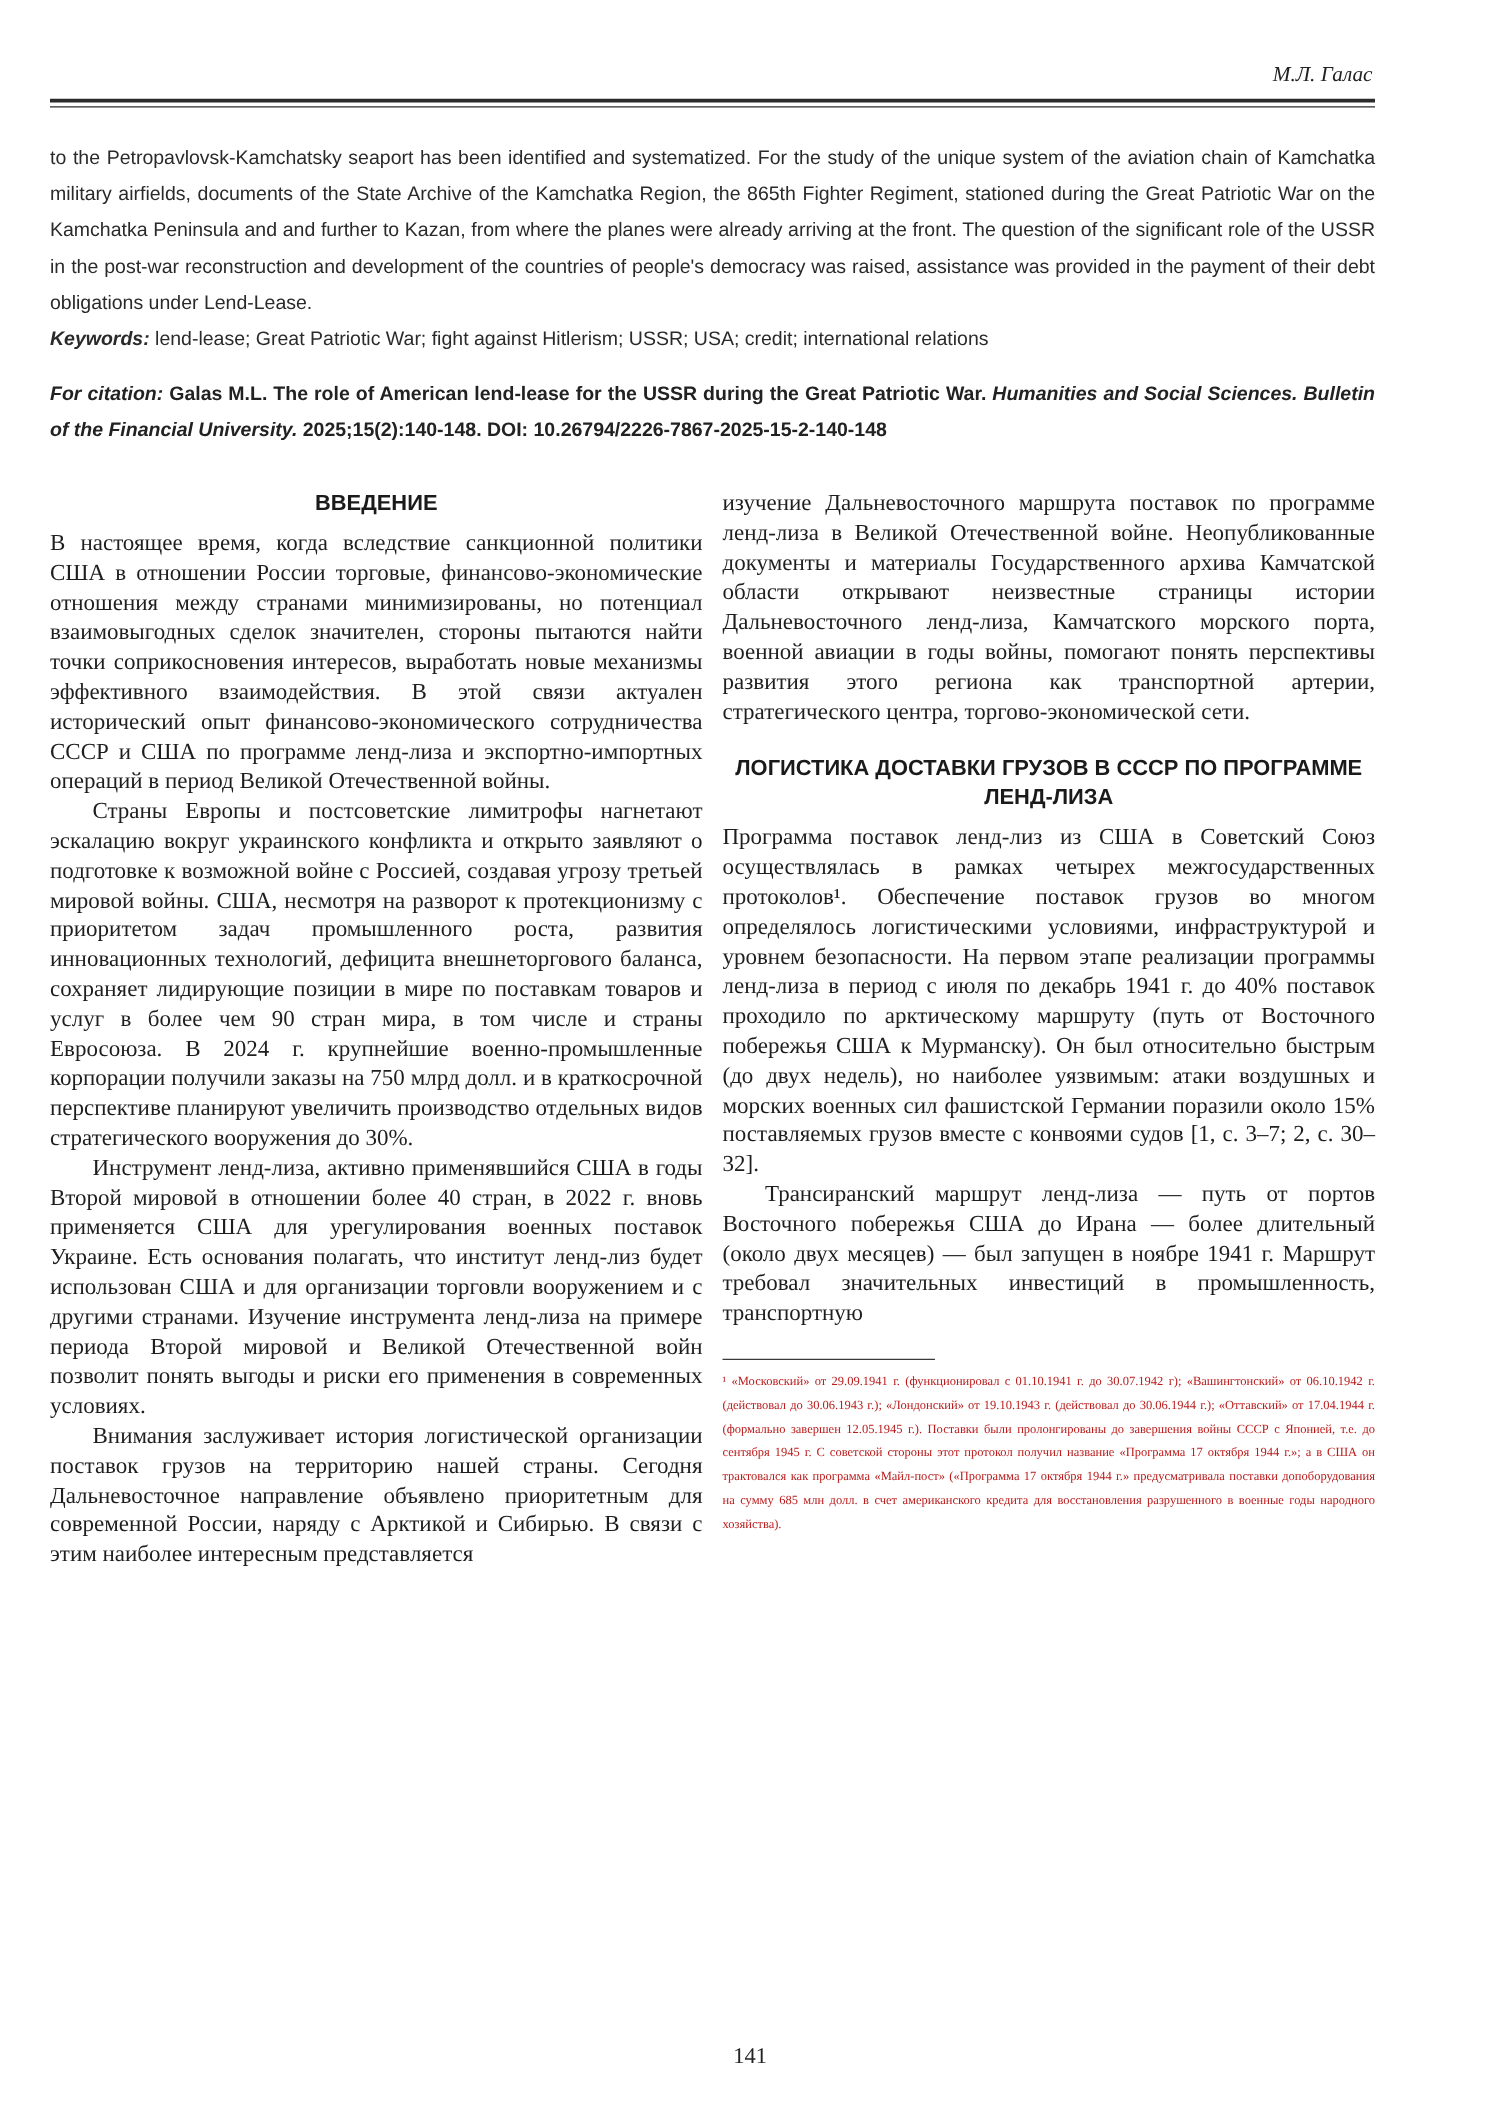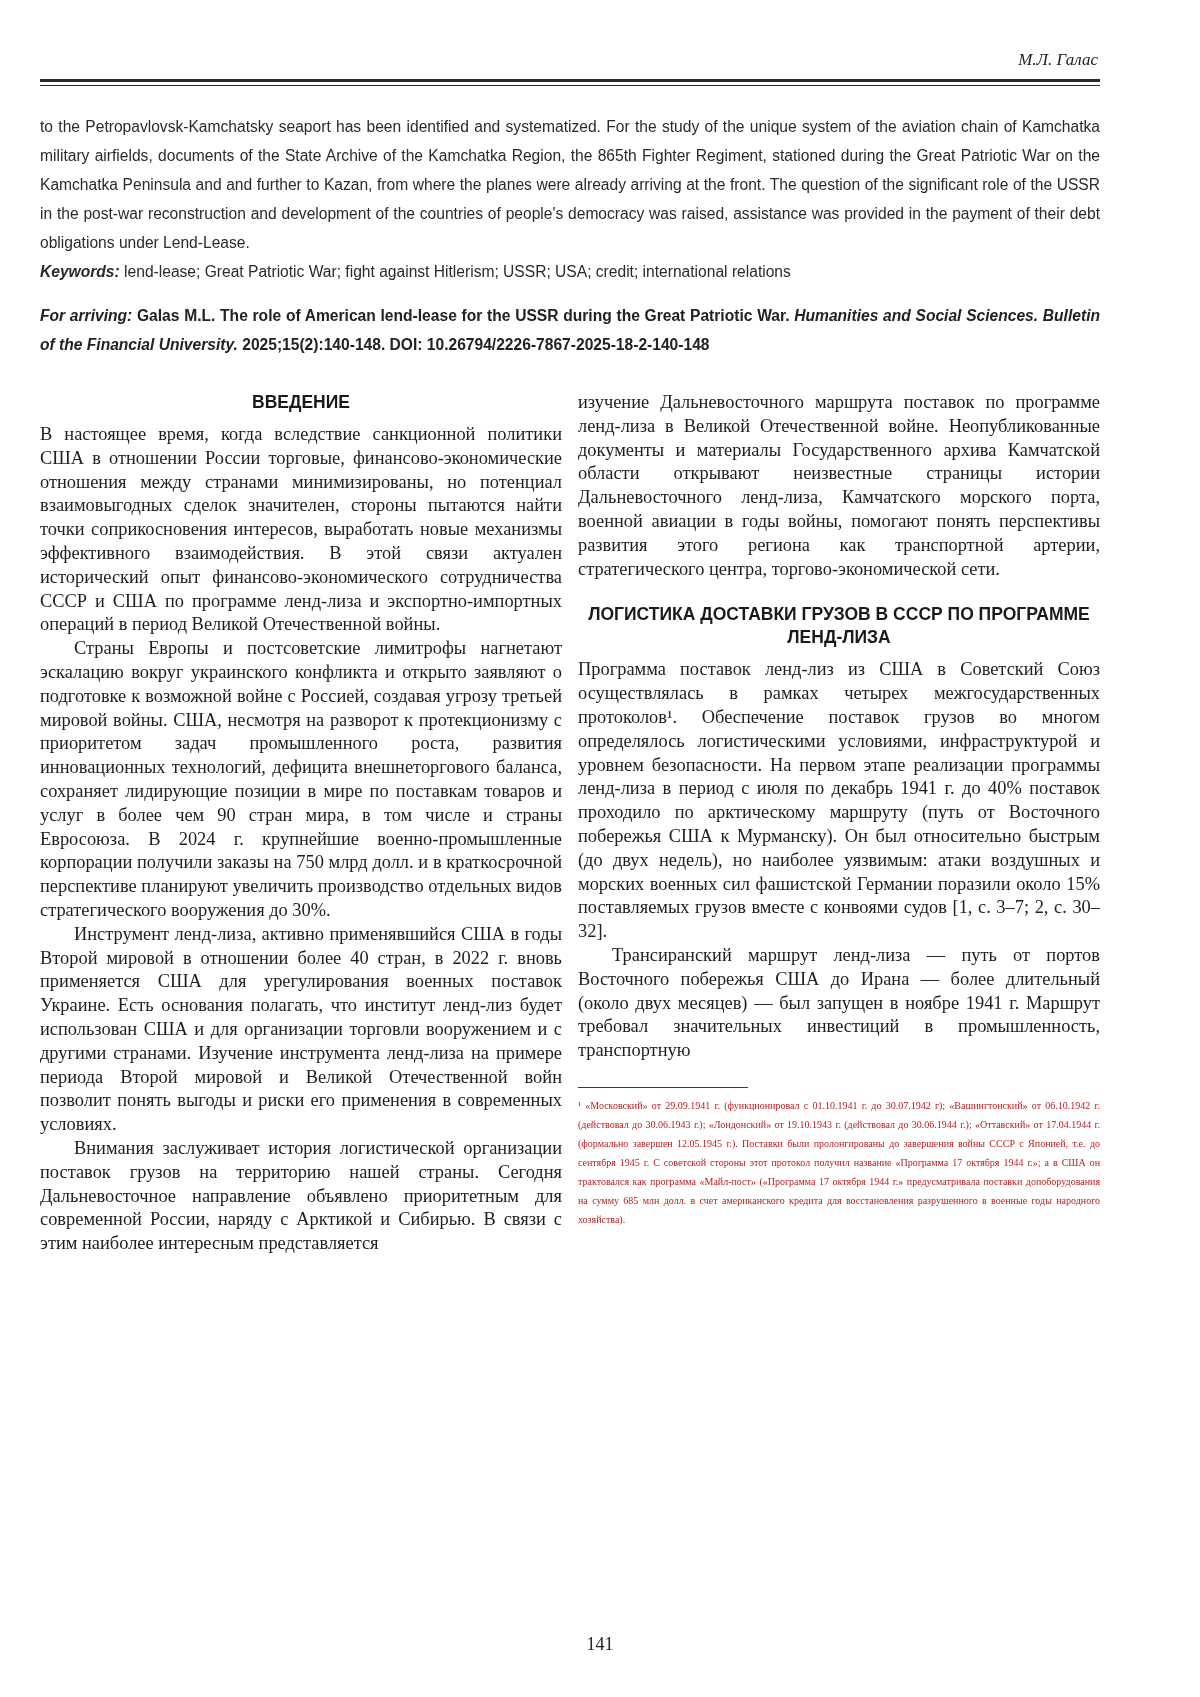--- a/index.html
+++ b/index.html
@@ -98,21 +98,21 @@
 <div class="page">
 
   <header>
     <div class="running-head">М.Л. Галас</div>
     <div class="header-rule"></div>
   </header>
 
   <section class="abstract">
     <p>to the Petropavlovsk-Kamchatsky seaport has been identified and systematized. For the study of the unique system of the aviation chain of Kamchatka military airfields, documents of the State Archive of the Kamchatka Region, the 865th Fighter Regiment, stationed during the Great Patriotic War on the Kamchatka Peninsula and and further to Kazan, from where the planes were already arriving at the front. The question of the significant role of the USSR in the post-war reconstruction and development of the countries of people's democracy was raised, assistance was provided in the payment of their debt obligations under Lend-Lease.</p>
     <p><span class="kw-label">Keywords:</span> <span>lend-lease; Great Patriotic War; fight against Hitlerism; USSR; USA; credit; international relations</span></p>
-    <p class="citation"><span class="label">For arriving:</span> <span>Galas M.L. The role of American lend-lease for the USSR during the Great Patriotic War.</span> <span class="journal">Humanities and Social Sciences. Bulletin of the Financial University.</span> <span>2025;15(2):140-148. DOI: 10.26794/2226-7867-2025-18-2-140-148</span></p>
+    <p class="citation"><span class="label">For citation:</span> <span>Galas M.L. The role of American lend-lease for the USSR during the Great Patriotic War.</span> <span class="journal">Humanities and Social Sciences. Bulletin of the Financial University.</span> <span>2025;15(2):140-148. DOI: 10.26794/2226-7867-2025-15-2-140-148</span></p>
   </section>
 
   <section class="columns">
 
     <div class="col" lang="ru">
       <h2>ВВЕДЕНИЕ</h2>
       <p class="noindent">В настоящее время, когда вследствие санкционной политики США в отношении России торговые, финансово-экономические отношения между странами минимизированы, но потенциал взаимовыгодных сделок значителен, стороны пытаются найти точки соприкосновения интересов, выработать новые механизмы эффективного взаимодействия. В этой связи актуален исторический опыт финансово-экономического сотрудничества СССР и США по программе ленд-лиза и экспортно-импортных операций в период Великой Отечественной войны.</p>
       <p>Страны Европы и постсоветские лимитрофы нагнетают эскалацию вокруг украинского конфликта и открыто заявляют о подготовке к возможной войне с Россией, создавая угрозу третьей мировой войны. США, несмотря на разворот к протекционизму с приоритетом задач промышленного роста, развития инновационных технологий, дефицита внешнеторгового баланса, сохраняет лидирующие позиции в мире по поставкам товаров и услуг в более чем 90 стран мира, в том числе и страны Евросоюза. В 2024 г. крупнейшие военно-промышленные корпорации получили заказы на 750 млрд долл. и в краткосрочной перспективе планируют увеличить производство отдельных видов стратегического вооружения до 30%.</p>
       <p>Инструмент ленд-лиза, активно применявшийся США в годы Второй мировой в отношении более 40 стран, в 2022 г. вновь применяется США для урегулирования военных поставок Украине. Есть основания полагать, что институт ленд-лиз будет использован США и для организации торговли вооружением и с другими странами. Изучение инструмента ленд-лиза на примере периода Второй мировой и Великой Отечественной войн позволит понять выгоды и риски его применения в современных условиях.</p>
       <p>Внимания заслуживает история логистической организации поставок грузов на территорию нашей страны. Сегодня Дальневосточное направление объявлено приоритетным для современной России, наряду с Арктикой и Сибирью. В связи с этим наиболее интересным представляется</p>

